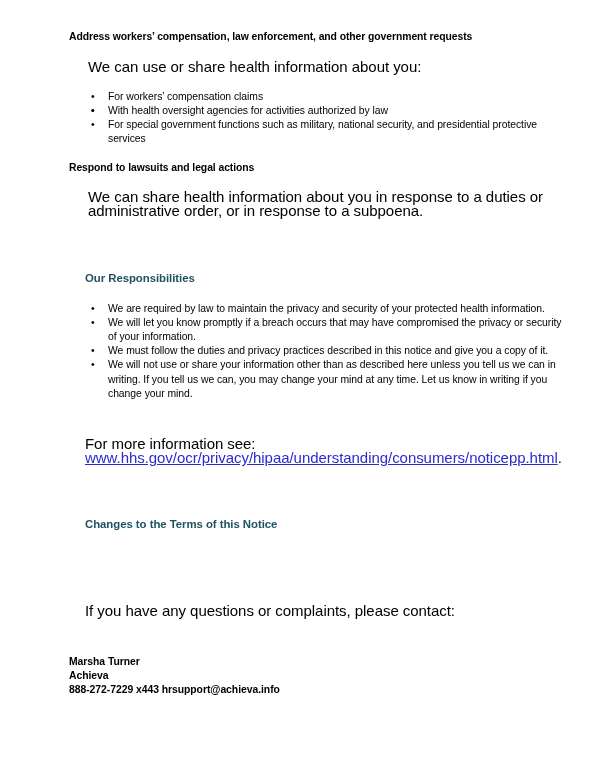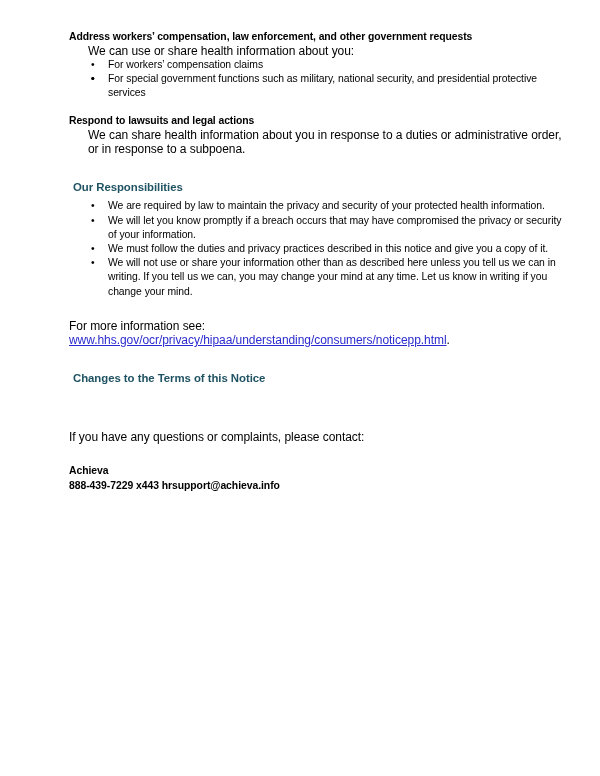--- a/index.html
+++ b/index.html
@@ -36,30 +36,30 @@
     color: #000000;
     line-height: 13.6px;
     margin: 0;
     letter-spacing: -0.08px;
   }
   .h-teal {
     font-size: 11.4px;
     font-weight: bold;
     color: #1F5262;
     line-height: 15px;
-    margin: 4px;
+    margin: 16px;
     letter-spacing: -0.05px;
   }
 
   
   .para {
-    font-size: 12px;
+    font-size: 15px;
     line-height: 14.2px;
     color: #000000;
-    margin: 0;
+    margin: 16px;
     letter-spacing: -0.05px;
   }
   .para-indent {
     margin-left: 19px;
   }
 
   .bold-line {
     font-size: 10.4px;
     line-height: 14.2px;
     font-weight: bold;
@@ -112,20 +112,21 @@
       <ul class="bullets">
         <li>
           <span class="bullet-dot">•</span>
           <span>For workers’ compensation claims</span>
         </li>
         <li>
           <span class="bullet-dot">•</span>
         </li>
         <li>
           <span class="bullet-dot">•</span>
+          <span>With health oversight agencies for activities authorized by law</span>
         </li>
         <li>
           <span class="bullet-dot">•</span>
           <span>For special government functions such as military, national security, and presidential protective services</span>
         </li>
       </ul>
     </div>
 
     <div class="sp-14"></div>
 
@@ -169,18 +170,19 @@
     <div>
       <p class="h-teal">Changes to the Terms of this Notice</p>
     </div>
 
     <div class="sp-26"></div>
     <div class="sp-14"></div>
 
     <div>
       <p class="para">If you have any questions or complaints, please contact:</p>
       <div class="sp-20"></div>
+      <p class="bold-line">Marsha Turner</p>
       <p class="bold-line">Achieva</p>
-      <p class="bold-line">888-439-7229 x443 hrsupport@achieva.info</p>
+      <p class="bold-line">888-272-7229 x443 hrsupport@achieva.info</p>
     </div>
 
   </div>
 </div>
 
 </body></html>

